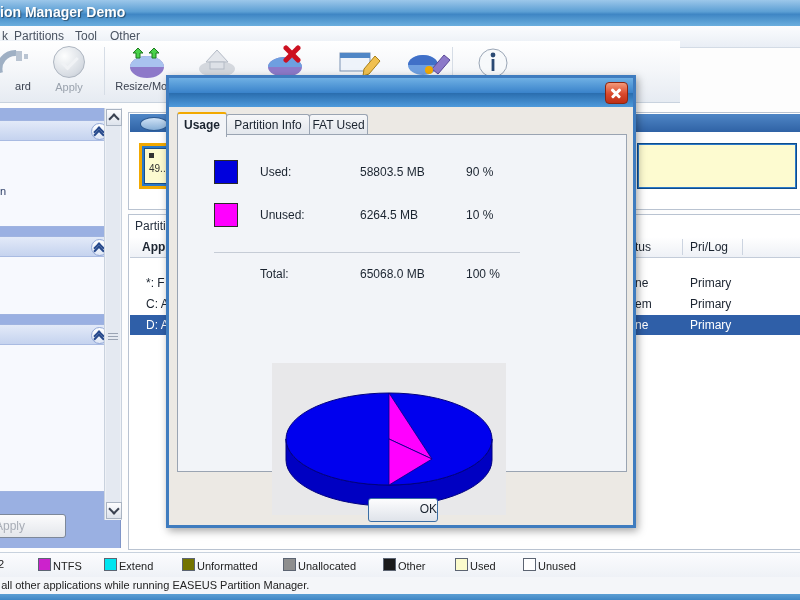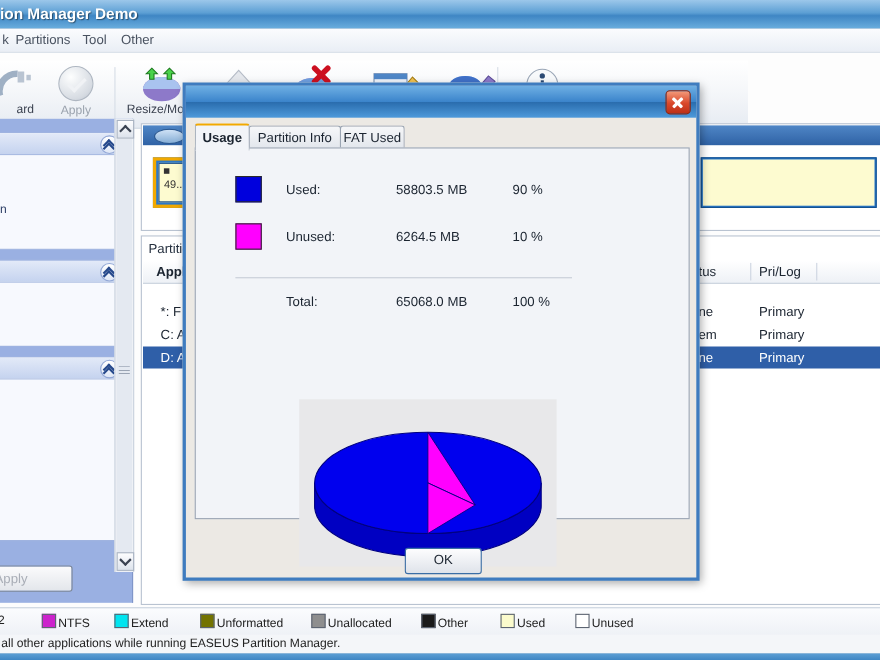--- a/index.html
+++ b/index.html
@@ -30,21 +30,21 @@
     position:absolute;left:0;top:26px;width:800px;height:21px;
     background:linear-gradient(to bottom,#fbfcfe,#e9eef5);
     border-bottom:1px solid #d3dbe5;
   }
   .menubar .mi{
     position:absolute;top:3px;color:#4a5361;font-size:12px;white-space:nowrap;
   }
 
   
   .toolbar{
-    position:absolute;left:0;top:55px;width:680px;height:61px;
+    position:absolute;left:0;top:41px;width:680px;height:61px;
     background:linear-gradient(to bottom,#ffffff 0%,#f4f6f9 50%,#e6ebf2 100%);
     border-bottom:1px solid #c8d2de;
   }
   .tbsep{position:absolute;top:6px;width:1px;height:48px;background:#d6dde6;}
   .tbitem{position:absolute;top:4px;width:74px;text-align:center;}
   .tbicon{height:34px;position:relative;}
   .tblabel{font-size:11px;color:#3b4250;margin-top:1px;white-space:nowrap;}
   .tblabel.dim{color:#9aa2ad;}
 
   .circ{
@@ -245,21 +245,21 @@
   .hrline{position:absolute;height:1px;background:#c6ccd6;}
 
   .chartbox{
     position:absolute;left:94px;top:228px;width:234px;height:152px;
     background:#e8e8ea;
   }
   .okbtn{
     position:absolute;left:199px;top:420px;width:68px;height:22px;
     background:linear-gradient(to bottom,#fdfdfe,#dfe3ea);
     border:1px solid #3b6ea5;border-radius:3px;
-    font-size:12px;color:#1b2430;line-height:21px;text-align:center;
+    font-size:12px;color:#1b2430;line-height:21px;text-align:right;
   }
 </style>
 </head>
 <body>
 
 <div id="app">
 
   <div class="win-title">
     <div class="t">ion Manager Demo</div>
   </div>

